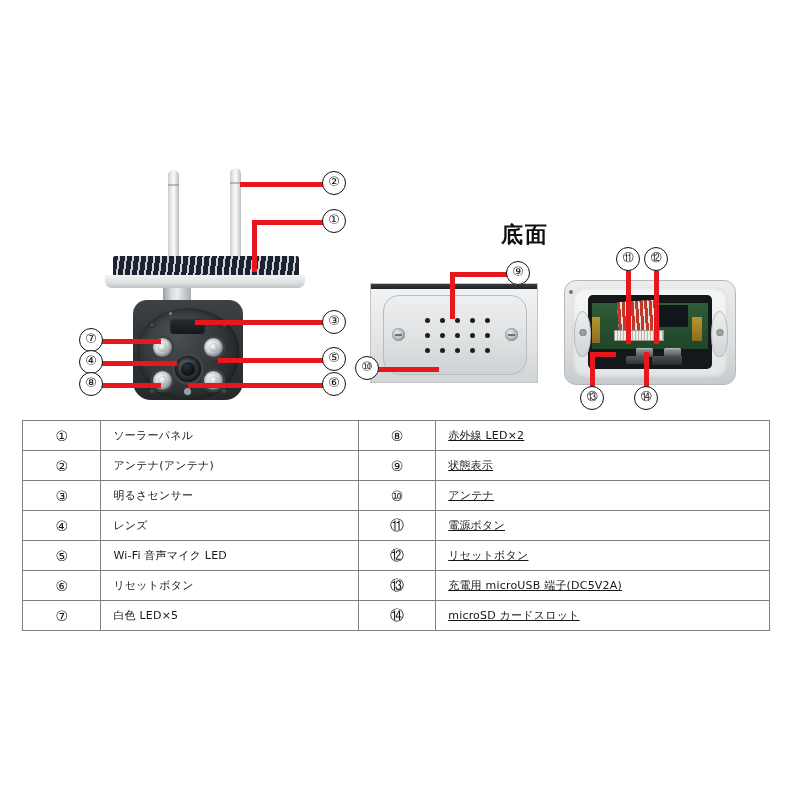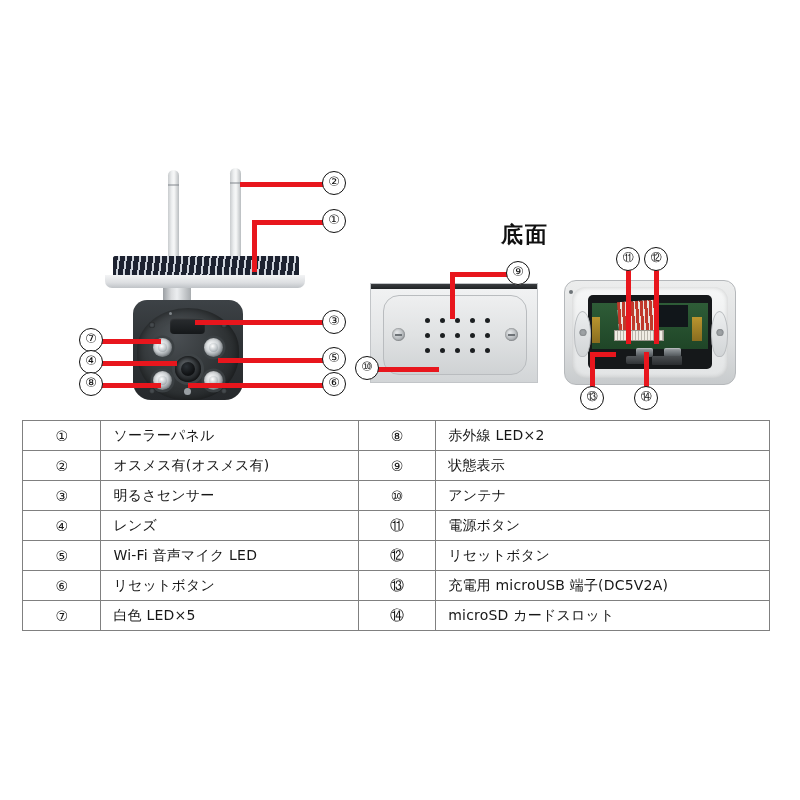--- a/index.html
+++ b/index.html
@@ -274,37 +274,37 @@
   
   .spec-table {
     position: absolute;
     border-collapse: collapse;
     table-layout: fixed;
   }
   .spec-table td {
     border: 1px solid #808080;
     height: 29px;
     padding: 0;
-    font-size: 14px;
+    font-size: 11px;
     color: #171717;
     font-family: "DejaVu Sans", sans-serif;
     vertical-align: middle;
   }
   .spec-table td.num {
     text-align: center;
     font-size: 14px;
     width: 73px;
   }
   .spec-table td.num.second { width: 72px; }
   .spec-table td.lbl {
     padding-left: 12px;
     width: 230px;
     letter-spacing: .2px;
   }
-  .spec-table td.lbl.second { width: 302px; }
+  .spec-table td.lbl.second { width: 302px; text-decoration: underline; }
 </style>
 </head>
 <body>
 
 <div class="stage">
 
   <div class="abs" style="left:0;top:0;width:360px;height:410px;">
 
     <div class="antenna" style="left:168px;top:170px;width:11px;height:92px;"></div>
     <div class="antenna" style="left:230px;top:168px;width:11px;height:94px;"></div>
@@ -463,21 +463,21 @@
   <table class="spec-table" style="left:22px;top:420px;width:748px;">
     <tbody>
       <tr>
         <td class="num">①</td>
         <td class="lbl">ソーラーパネル</td>
         <td class="num second">⑧</td>
         <td class="lbl second">赤外線 LED×2</td>
       </tr>
       <tr>
         <td class="num">②</td>
-        <td class="lbl">オスメス有(オスメス有)</td>
+        <td class="lbl">アンテナ(アンテナ)</td>
         <td class="num second">⑨</td>
         <td class="lbl second">状態表示</td>
       </tr>
       <tr>
         <td class="num">③</td>
         <td class="lbl">明るさセンサー</td>
         <td class="num second">⑩</td>
         <td class="lbl second">アンテナ</td>
       </tr>
       <tr>

